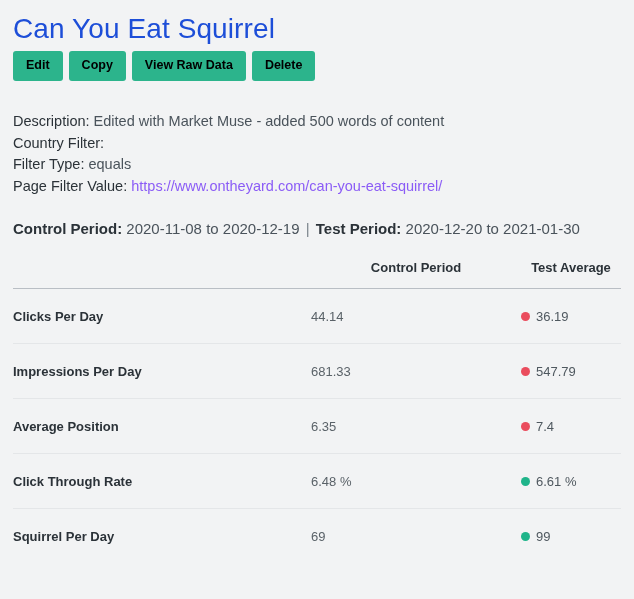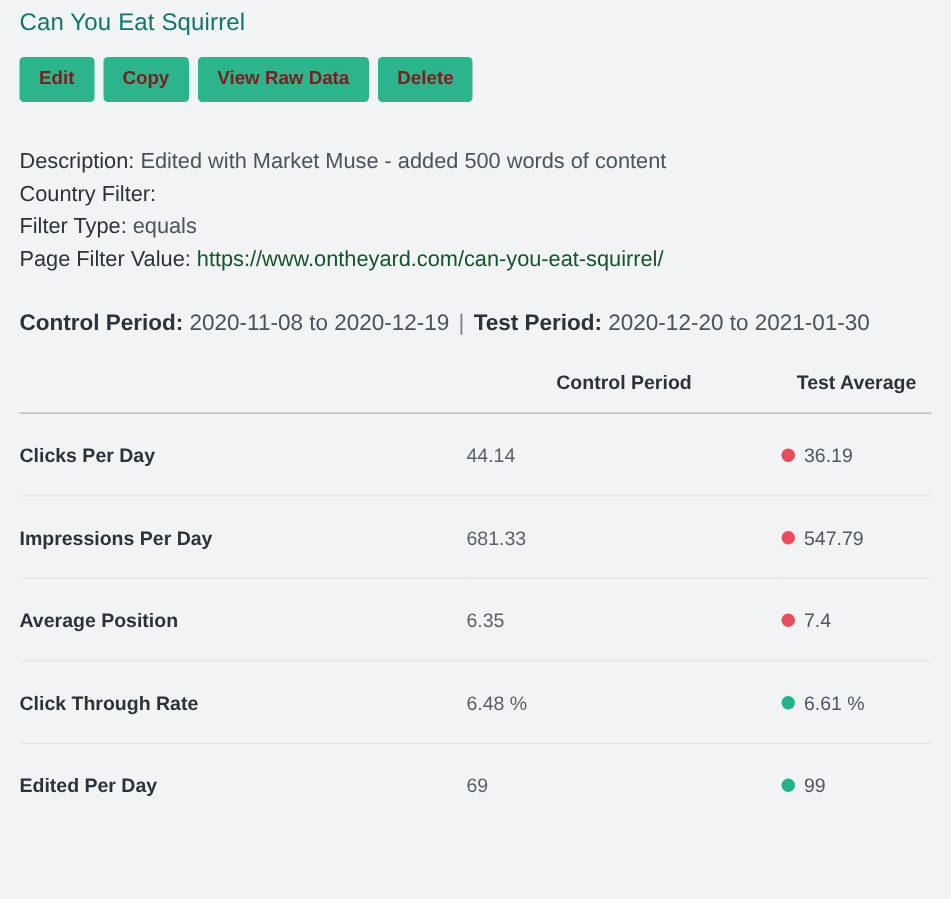--- a/index.html
+++ b/index.html
@@ -18,40 +18,41 @@
   .page {
     width: 634px;
     height: 599px;
     position: relative;
     box-sizing: border-box;
     padding: 0 13px;
   }
 
   
   .page-title {
-    font-size: 16px;
+    font-size: 28px;
     font-weight: 300;
-    color: #0f766e;
+    color: #1d4ed8;
     letter-spacing: 0.1px;
     margin: 0;
+    padding-top: 13px;
     line-height: 32px;
     white-space: nowrap;
   }
 
   
   .btn-row {
     margin-top: 6px;
     display: flex;
     align-items: flex-start;
     gap: 6px;
   }
   .btn {
     display: inline-block;
     background: #2cb48c;
-    color: #7f1d1d;
+    color: #000000;
     font-size: 12.5px;
     font-weight: bold;
     border: none;
     border-radius: 3px;
     padding: 8px 13px 9px 13px;
     line-height: 13px;
     cursor: pointer;
     font-family: "Liberation Sans", sans-serif;
     white-space: nowrap;
   }
@@ -63,21 +64,21 @@
     line-height: 21.5px;
     color: #3c444b;
   }
   .meta .row { white-space: nowrap; }
   .meta b {
     font-weight: normal;
     color: #2b3238;
   }
   .meta .val { color: #4a535b; }
   .meta .link {
-    color: #14532d;
+    color: #8b5cf6;
     text-decoration: none;
     margin-top: 35px;
   }
 
   
   .periods {
     margin-top: 21px;
     font-size: 15px;
     line-height: 21px;
     color: #4a535b;
@@ -209,20 +210,20 @@
         <td class="label">Average Position</td>
         <td class="ctrl">6.35</td>
         <td class="test"><span class="dot down"></span><span>7.4</span></td>
       </tr>
       <tr>
         <td class="label">Click Through Rate</td>
         <td class="ctrl">6.48 %</td>
         <td class="test"><span class="dot up"></span><span>6.61 %</span></td>
       </tr>
       <tr>
-        <td class="label">Edited Per Day</td>
+        <td class="label">Squirrel Per Day</td>
         <td class="ctrl">69</td>
         <td class="test"><span class="dot up"></span><span>99</span></td>
       </tr>
     </tbody>
   </table>
 
 </div>
 
 </body></html>

